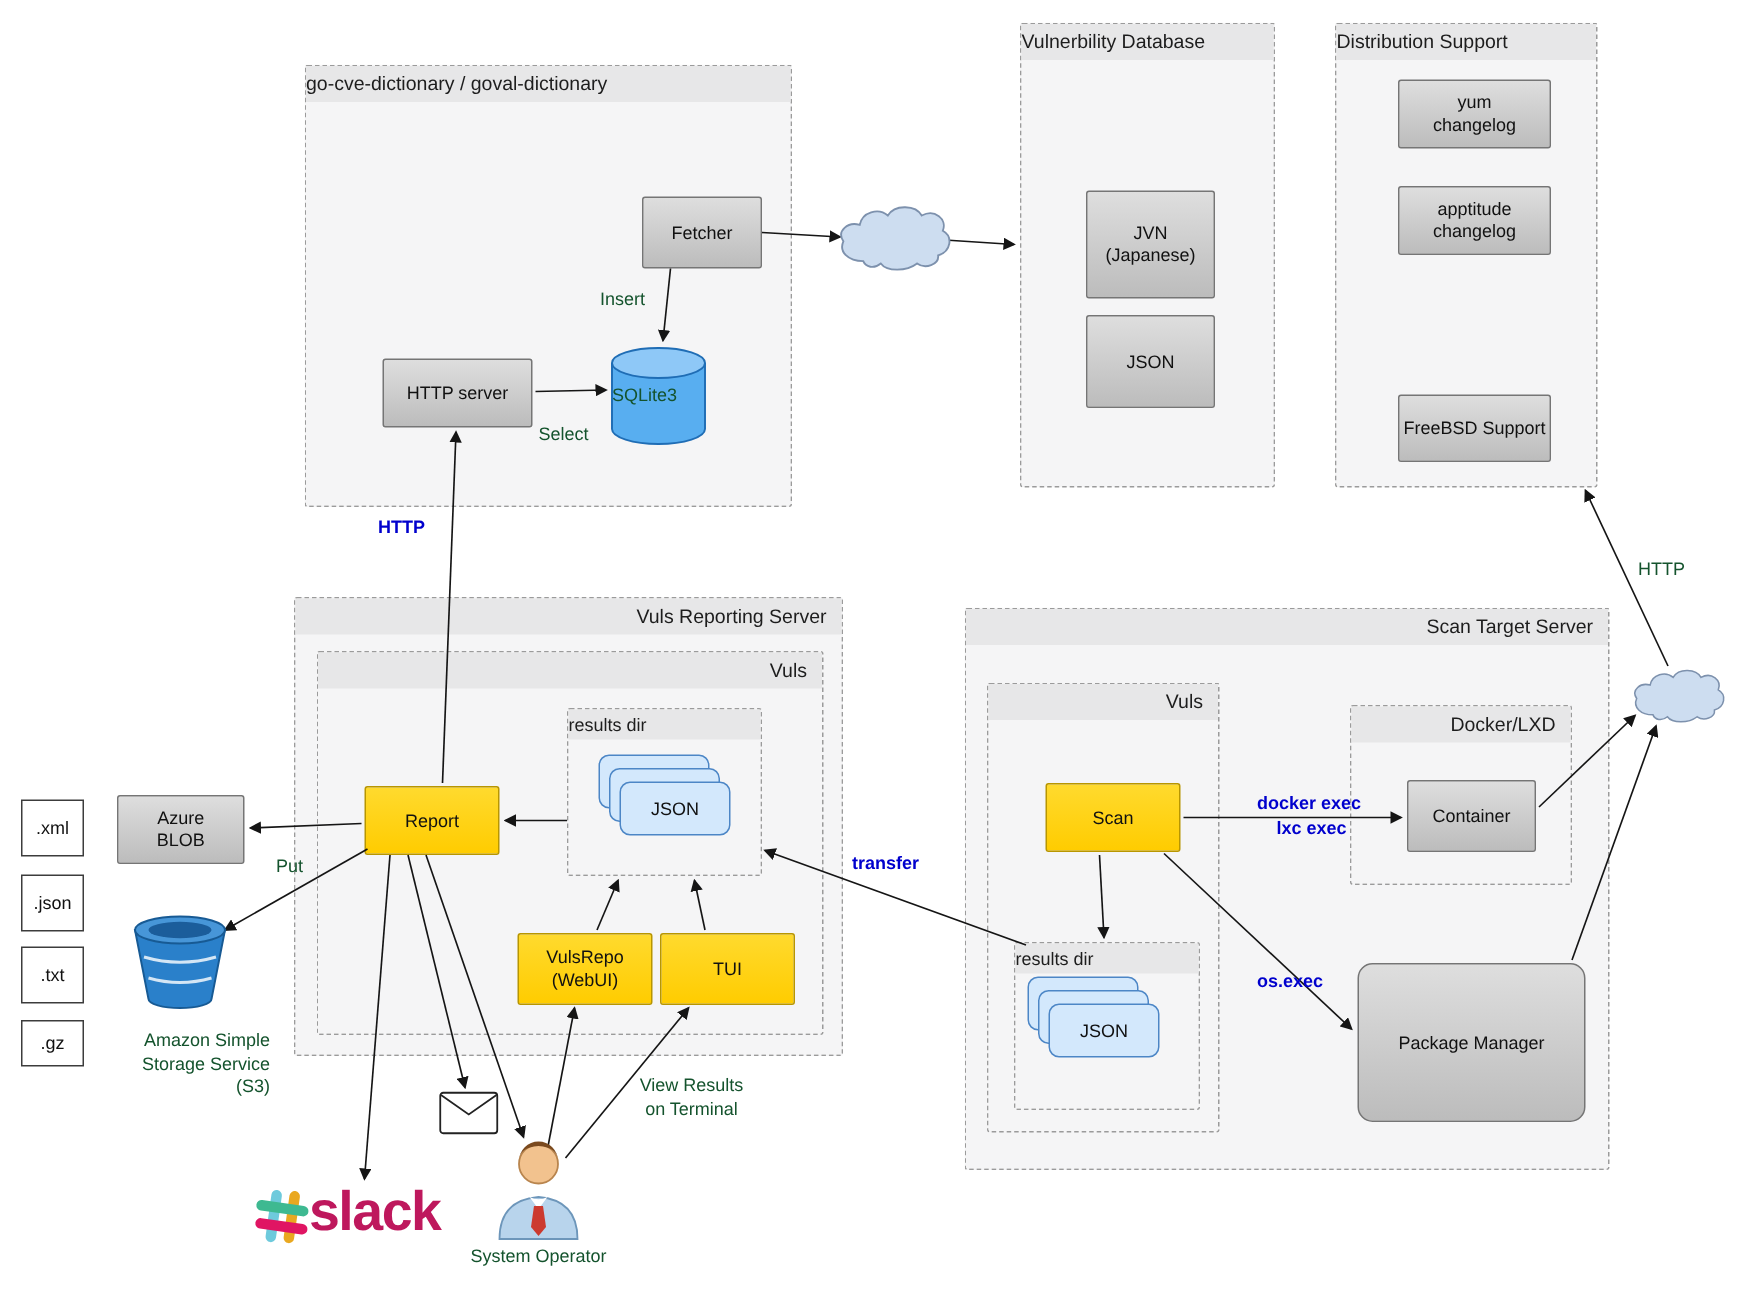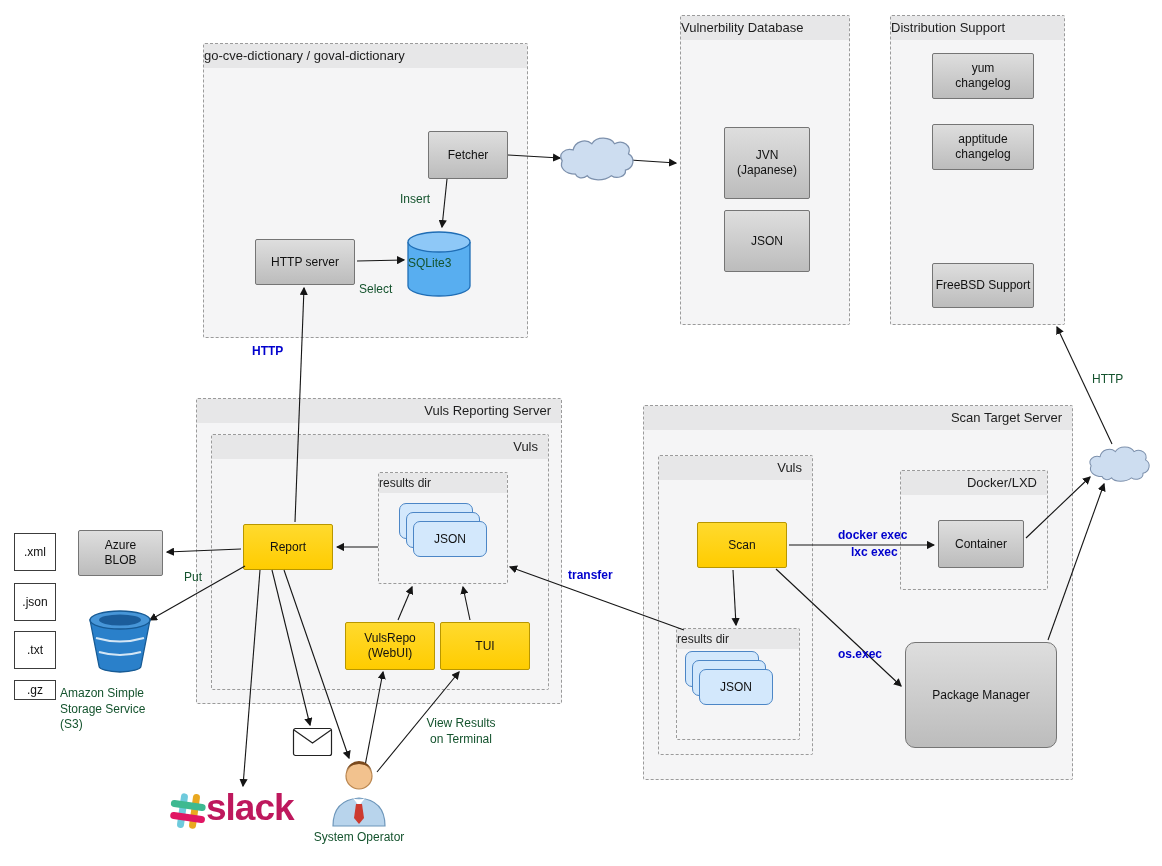--- a/index.html
+++ b/index.html
@@ -110,21 +110,21 @@
   <div class="node yellow" style="left:440px;top:622px;width:90px;height:48px">TUI</div>
   <div class="node gray" style="left:938px;top:520px;width:86px;height:48px">Container</div>
   <div class="node gray rounded" style="left:905px;top:642px;width:152px;height:106px">Package Manager</div>
 
   <div class="node gray" style="left:78px;top:530px;width:85px;height:46px">Azure
 BLOB</div>
 
   <div class="node plain" style="left:14px;top:533px;width:42px;height:38px">.xml</div>
   <div class="node plain" style="left:14px;top:583px;width:42px;height:38px">.json</div>
   <div class="node plain" style="left:14px;top:631px;width:42px;height:38px">.txt</div>
-  <div class="node plain" style="left:14px;top:680px;width:42px;height:20px">.gz</div>
+  <div class="node plain" style="left:14px;top:680px;width:42px;height:31px">.gz</div>
 
   <svg class="overlay" width="1162" height="866" viewBox="0 0 1162 866">
     <defs>
       <marker id="arr" viewBox="0 0 10 10" refX="8.5" refY="5" markerWidth="7.5" markerHeight="7.5" orient="auto-start-reverse">
         <path d="M0,0 L10,5 L0,10 z" fill="#151515"></path>
       </marker>
     </defs>
 
     <g stroke="#151515" stroke-width="1.1" fill="none">
       <line x1="508" y1="155" x2="560" y2="158" marker-end="url(#arr)"></line>
@@ -197,19 +197,19 @@
   <div class="lbl blue" style="left:252px;top:344px">HTTP</div>
   <div class="lbl" style="left:184px;top:570px">Put</div>
   <div class="lbl blue" style="left:568px;top:568px">transfer</div>
   <div class="lbl blue" style="left:838px;top:528px">docker exec</div>
   <div class="lbl blue" style="left:851px;top:545px">lxc exec</div>
   <div class="lbl blue" style="left:838px;top:647px">os.exec</div>
   <div class="lbl" style="left:1092px;top:372px">HTTP</div>
   <div class="lbl tc" style="left:416px;top:716px;width:90px;text-align:center">View Results
 on Terminal</div>
   <div class="lbl small" style="left:300px;top:830px;width:118px;text-align:center">System Operator</div>
-  <div class="lbl small" style="left:60px;top:686px;width:120px;text-align:left">Amazon Simple
+  <div class="lbl small" style="left:60px;top:686px;width:120px;text-align:right">Amazon Simple
 Storage Service
 (S3)</div>
   <div class="lbl" style="left:408px;top:256px;width:62px;text-align:left">SQLite3</div>
   <div class="slack-text" style="left:206px;top:789px">slack</div>
 
 </div>
 
 </body></html>

